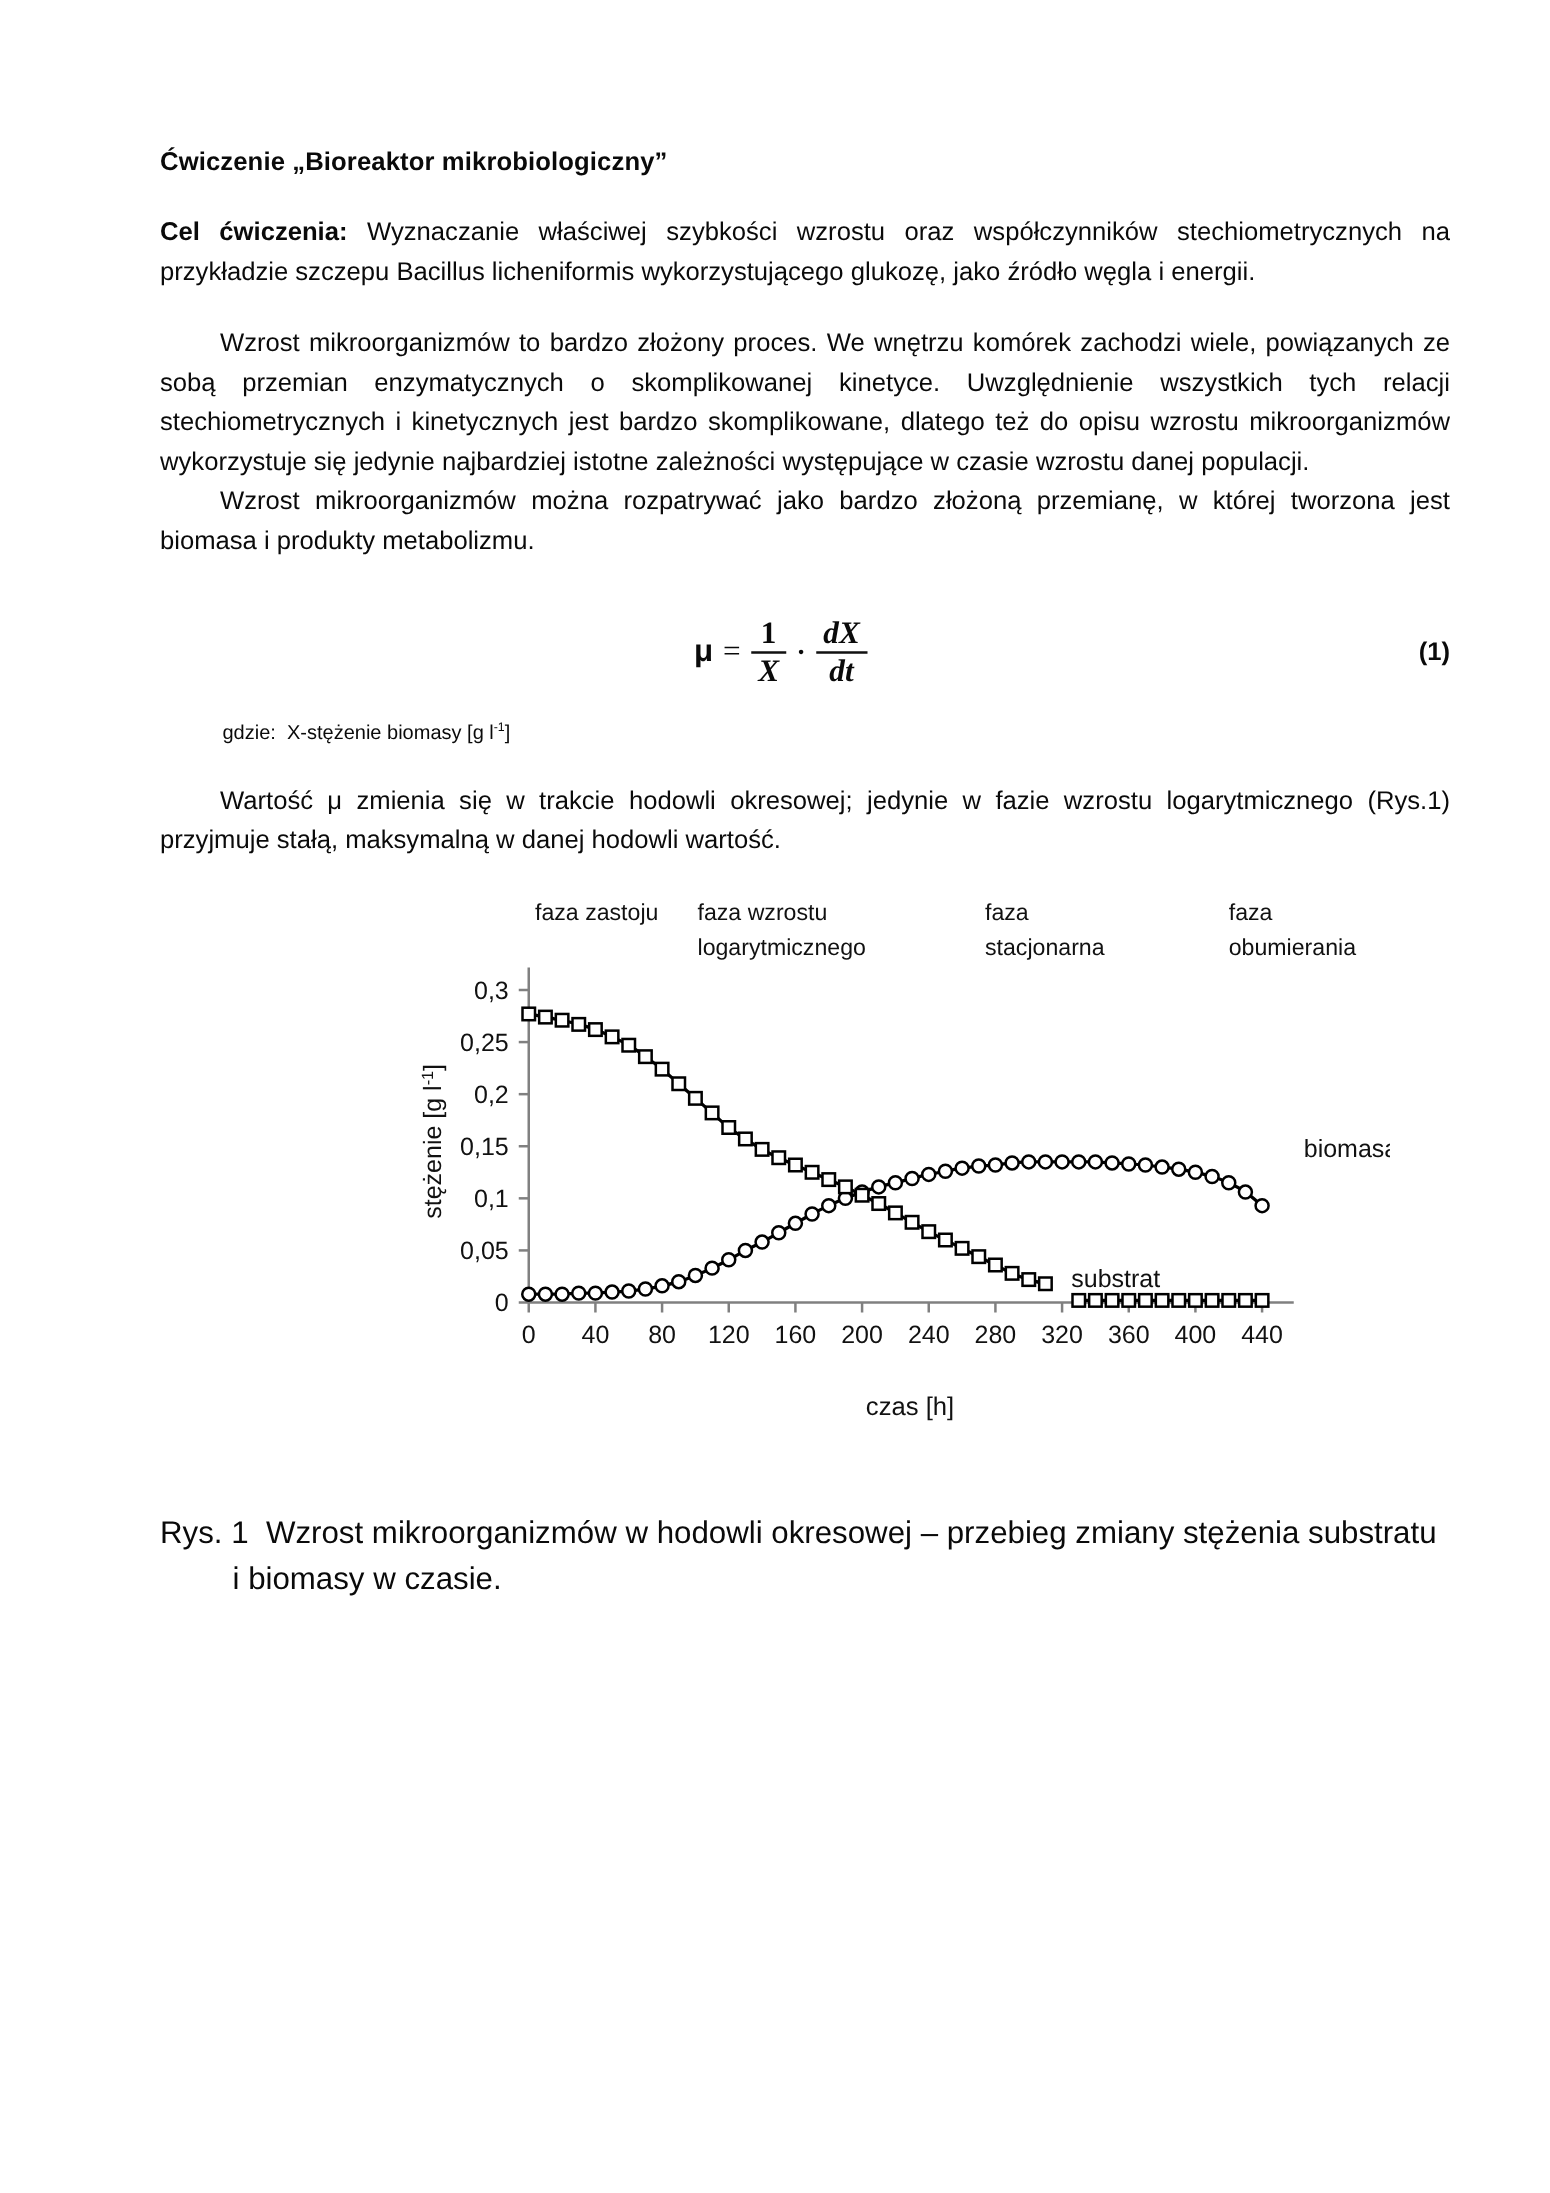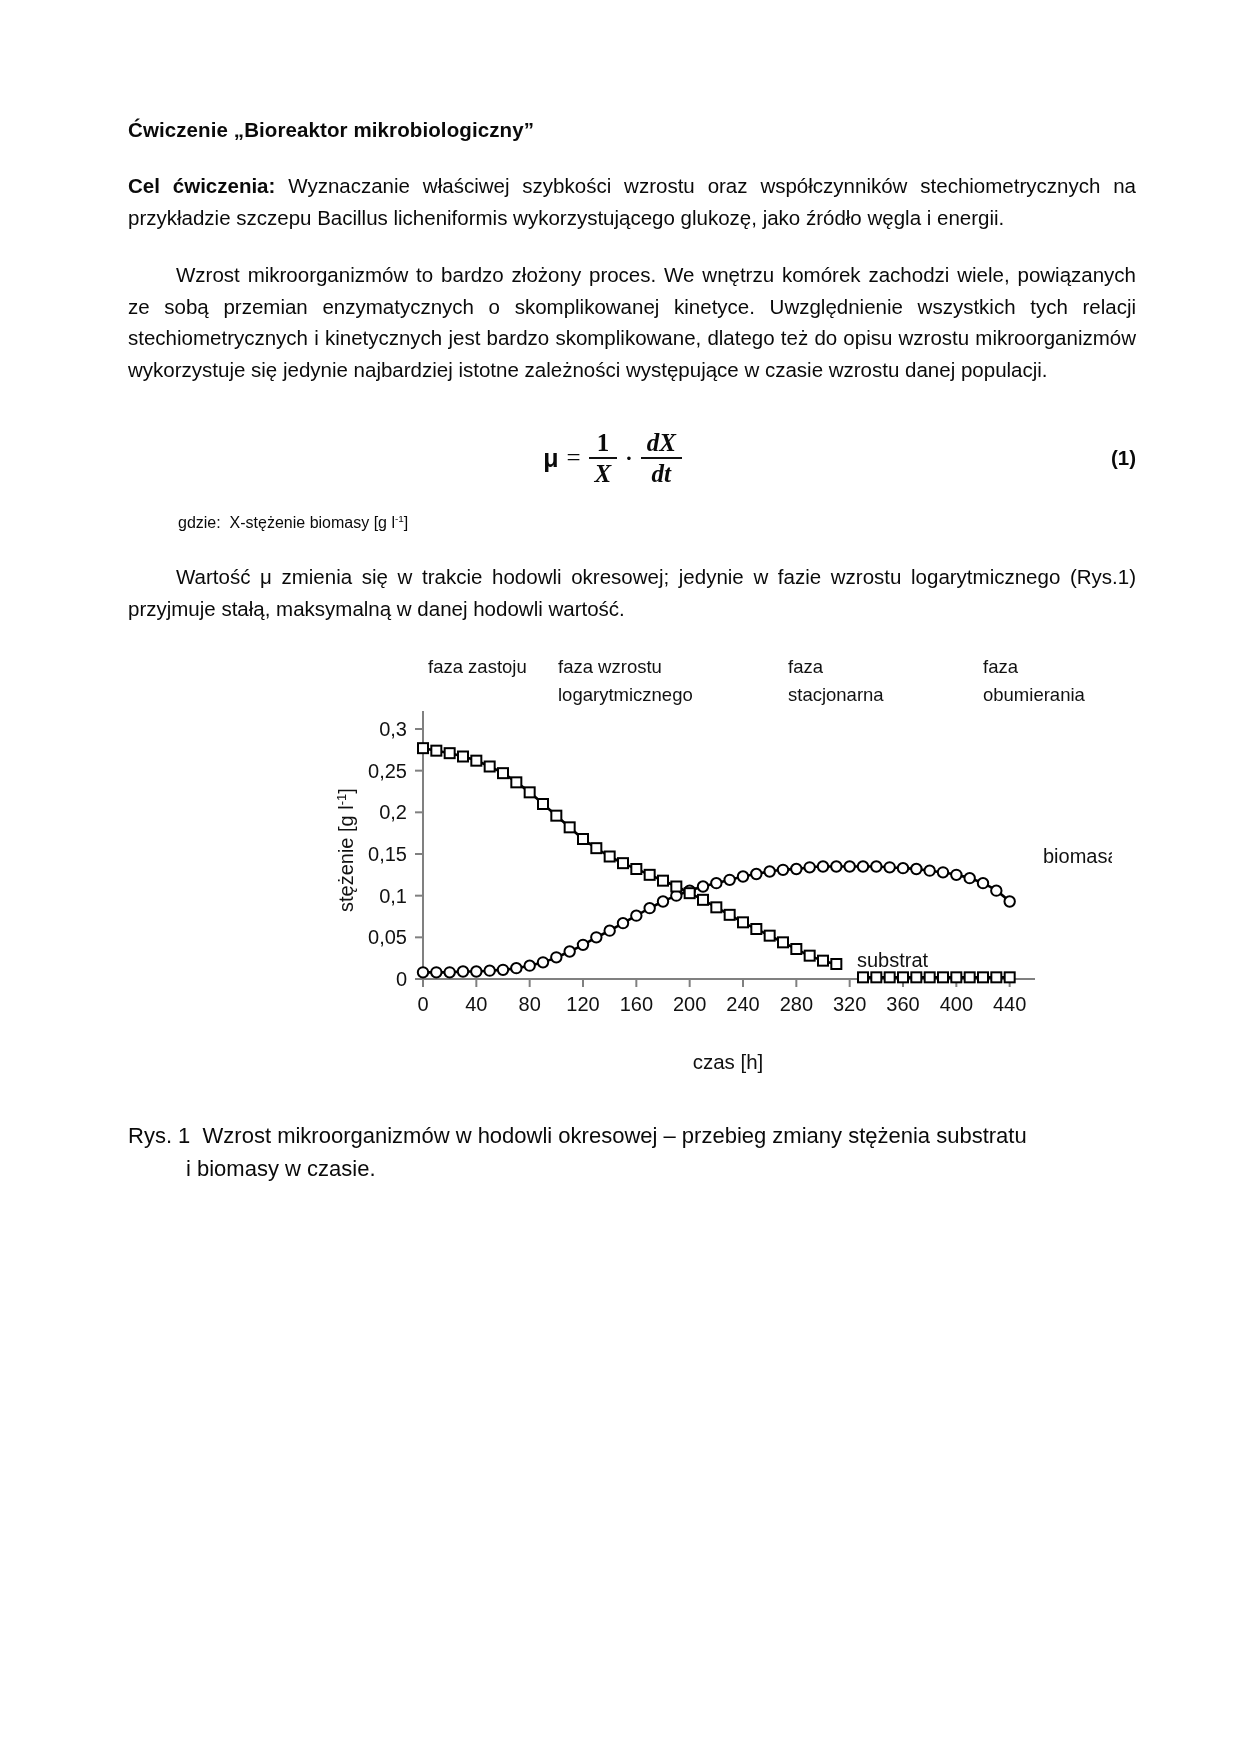--- a/index.html
+++ b/index.html
@@ -11,21 +11,21 @@
     font-family: "Liberation Sans", sans-serif;
     color: #0a0a0a;
     position: relative;
     overflow: hidden;
   }
   .page {
     position: absolute;
     left: 0; top: 0;
     width: 1240px;
     height: 1754px;
-    padding: 118px 104px 0 128px;
+    padding: 118px 80px 0 128px;
   }
   .doc-title {
     font-size: 20.5px;
     font-weight: bold;
     letter-spacing: 0.1px;
     margin: 0 0 28px 0;
   }
   p.body-par {
     font-size: 20.5px;
     line-height: 1.54;
@@ -103,39 +103,41 @@
 
   
   .figure {
     position: relative;
     width: 984px;
     height: 470px;
     margin-top: 24px;
   }
   .figure svg { display: block; }
   .caption {
-    font-size: 22px;
+    font-size: 25px;
     line-height: 1.5;
+    margin-top: 26px;
   }
   .caption .cont { display: block; margin-left: 58px; }
 </style>
 </head>
 <body>
 
 <div class="page">
 
   <h1 class="doc-title">Ćwiczenie „Bioreaktor mikrobiologiczny”</h1>
 
   <p class="body-par">
     <span class="b">Cel ćwiczenia:</span><span> Wyznaczanie właściwej szybkości wzrostu oraz współczynników stechiometrycznych na przykładzie szczepu </span><span class="i">Bacillus licheniformis</span><span> wykorzystującego glukozę, jako źródło węgla i energii.</span>
   </p>
 
   <div class="gap-lg"></div>
 
   <p class="body-par indent">Wzrost mikroorganizmów to bardzo złożony proces. We wnętrzu komórek zachodzi wiele, powiązanych ze sobą przemian enzymatycznych o skomplikowanej kinetyce. Uwzględnienie wszystkich tych relacji stechiometrycznych i kinetycznych jest bardzo skomplikowane, dlatego też do opisu wzrostu mikroorganizmów wykorzystuje się jedynie najbardziej istotne zależności występujące w czasie wzrostu danej populacji.</p>
+  <p class="body-par indent">Wzrost mikroorganizmów można rozpatrywać jako bardzo złożoną przemianę, w której tworzona jest biomasa i produkty metabolizmu.</p>
 
   <div class="eq-row">
     <div class="eq-body">
       <span class="eq-mu">μ</span>
       <span class="eq-eq">=</span>
       <span class="frac upright">
         <span class="num">1</span>
         <span class="bar"></span>
         <span class="den">X</span>
       </span>

